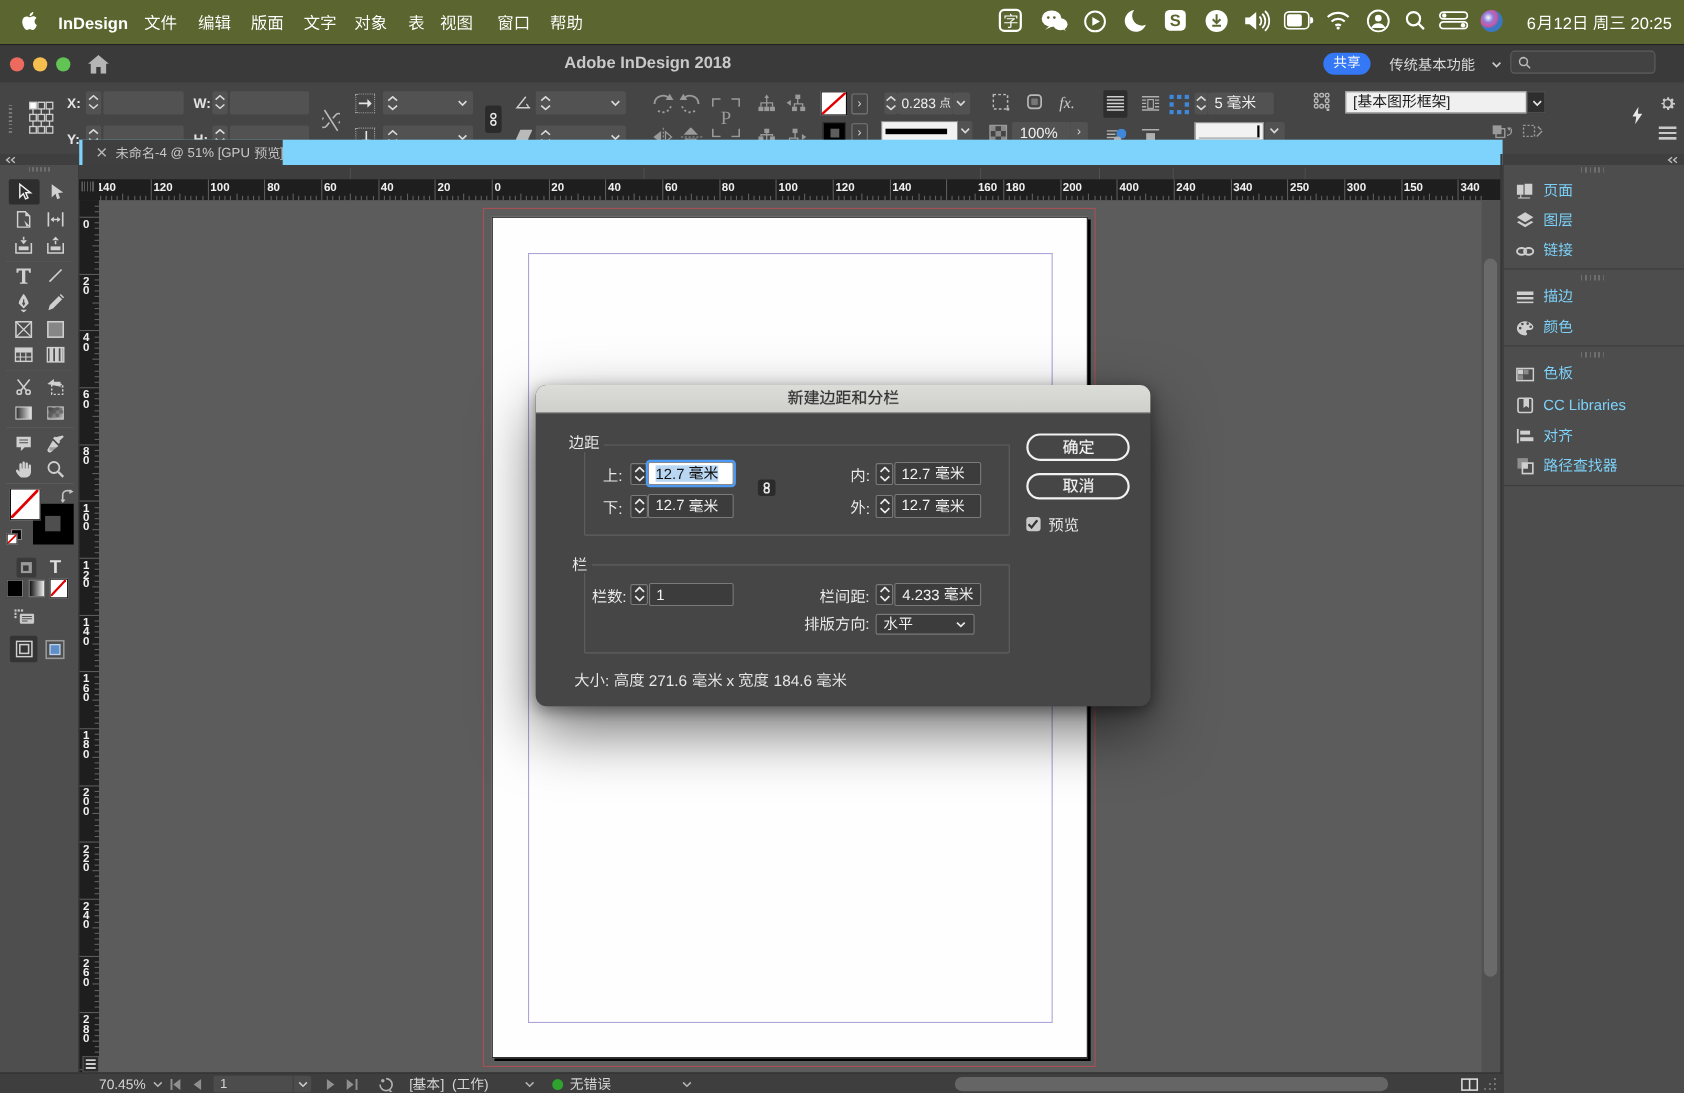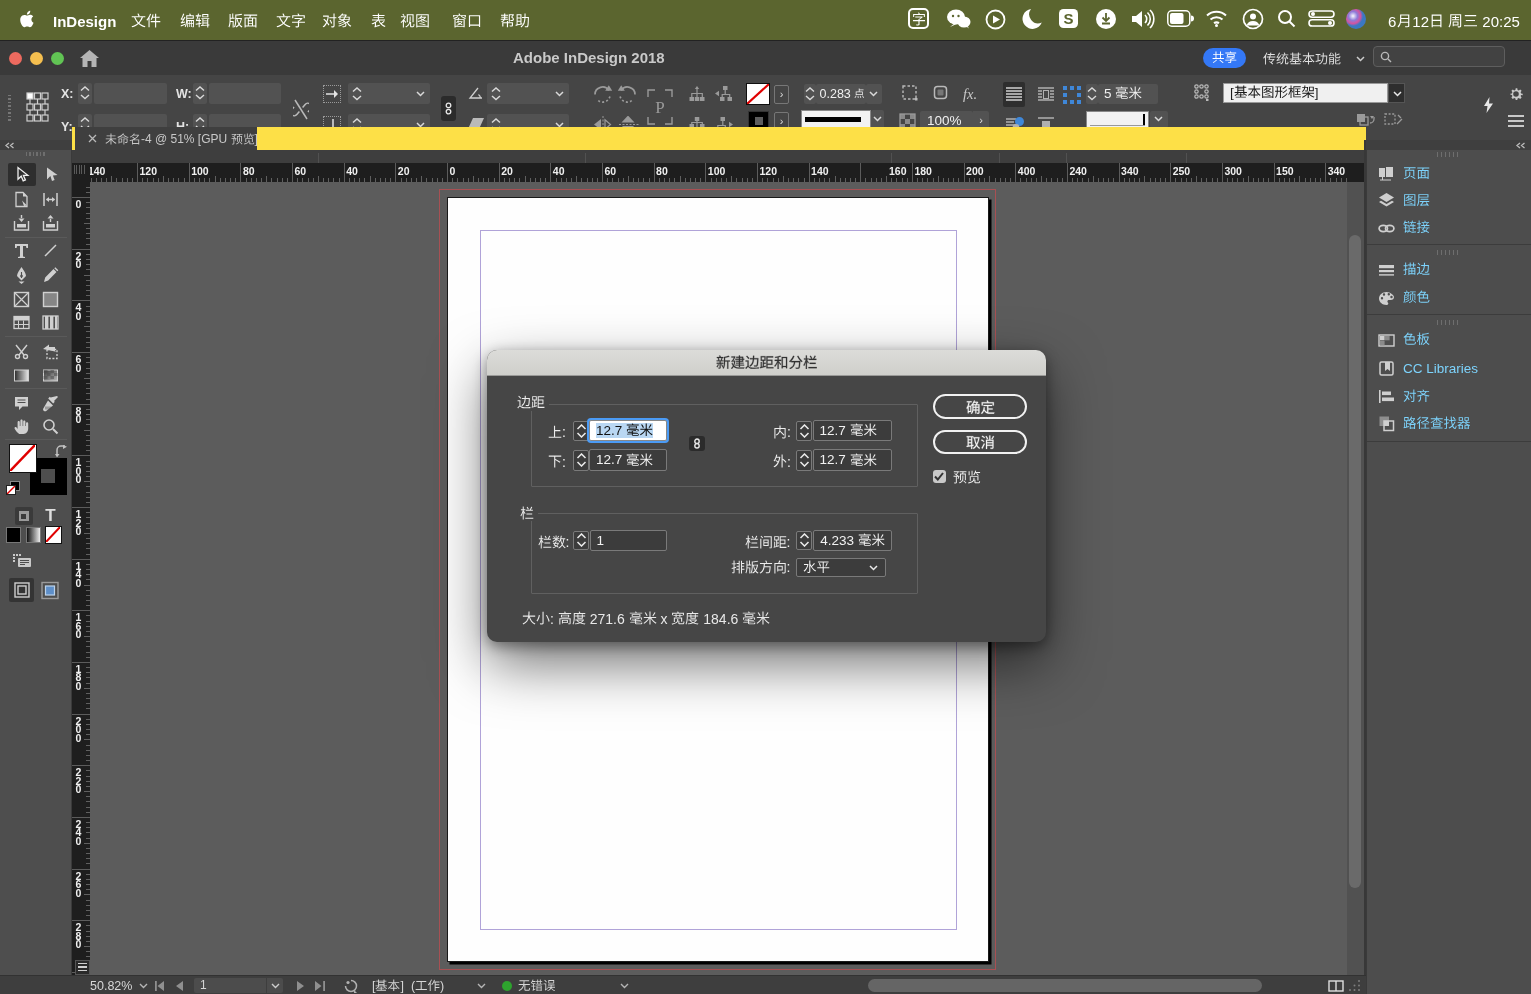--- a/index.html
+++ b/index.html
@@ -18,21 +18,21 @@
 
 #cpanel{left:0;top:75px;width:1531px;height:65px;background:#454545;color:#d6d6d6}
 .cpsep{position:absolute;top:78px;height:58px;width:1px;background:#393939;border-right:1px solid #515151}
 .fld{position:absolute;background:#525252;border-radius:2px;white-space:nowrap;overflow:hidden}
 .cplab{position:absolute;font-size:12.5px;font-weight:bold;color:#e3e3e3}
 .spn{position:absolute;width:14px;background:#525252;border-radius:2px}
 .spn svg{position:absolute;left:2px;fill:none;stroke:#d9d9d9;stroke-width:1.4}
 .dd{position:absolute;background:#525252;border-radius:2px}
 .ddc{position:absolute;fill:none;stroke:#d9d9d9;stroke-width:1.5}
 
-#tabbar{left:72px;top:127px;width:1294px;height:23px;background:#fde047}
+#tabbar{left:72px;top:127px;width:1294px;height:23px;background:#7dd3fc}
 #tab{position:absolute;left:3px;top:0;width:182px;height:23px;background:#3f3f3f;color:#c8c8c8;font-size:12px}
 #lstrip{left:0;top:140px;width:72px;height:10px;background:#3f3f3f}
 #rstrip{left:1366px;top:140px;width:165px;height:10px;background:#3f3f3f}
 #hruler{left:72px;top:163px;width:1291.5px;height:19px;background:#1e1e1e;overflow:hidden}
 .rtick{position:absolute;top:0;width:1px;height:19px;background:#5c5c5c}
 .rmin{position:absolute;bottom:0;width:1px;background:#606060}
 .rlab{position:absolute;top:2px;font-size:10.5px;font-weight:bold;color:#f0f0f0}
 #vruler{left:72px;top:182px;width:18px;height:793px;background:#1e1e1e;overflow:hidden}
 .vtick{position:absolute;left:0;height:1px;width:18px;background:#5c5c5c}
 .vmin{position:absolute;right:0;height:1px;background:#606060}
@@ -1477,21 +1477,21 @@
             <use href="#u5668" x="4000"></use>
           </svg></span>
       </div>
   <div class="pdiv" style="top:291px"></div>
 </div>
 <div class="abs" style="left:75px;top:960px;width:15px;height:15px;background:#2a2a2a;border:1px solid #555">
       <div style="position:absolute;left:2px;top:2px;width:9px;height:9px;background:repeating-linear-gradient(#cfcfcf 0 1.5px,transparent 1.5px 3.5px)"></div>
     </div>
 
 <div class="abs" id="bottom">
-  <div class="abs" style="left:90px;top:2.5px">50.82%</div>
+  <div class="abs" style="left:90px;top:2.5px">70.45%</div>
   <svg class="abs" style="left:139px;top:7px" width="9" height="6" viewBox="0 0 9 6">
         <path fill="none" stroke="#b5b5b5" stroke-width="1.4" d="M1 1l3.5 3.5L8 1"></path>
       </svg>
   <svg class="bic abs" style="left:154px;top:4.5px" width="11" height="10" viewBox="0 0 11 10">
         <path d="M1 0h1.8v10H1zM10 0v10L3.5 5z" fill="#8f8f8f"></path>
       </svg>
   <svg class="bic abs" style="left:175px;top:4.5px" width="8" height="10" viewBox="0 0 8 10">
         <path d="M8 0v10L1 5z" fill="#8f8f8f"></path>
       </svg>
   <div class="abs" style="left:194px;top:2px;width:72px;height:15px;background:#4c4c4c;border-radius:2px 0 0 2px;padding-left:6px;line-height:15px;font-size:12px">1</div>

